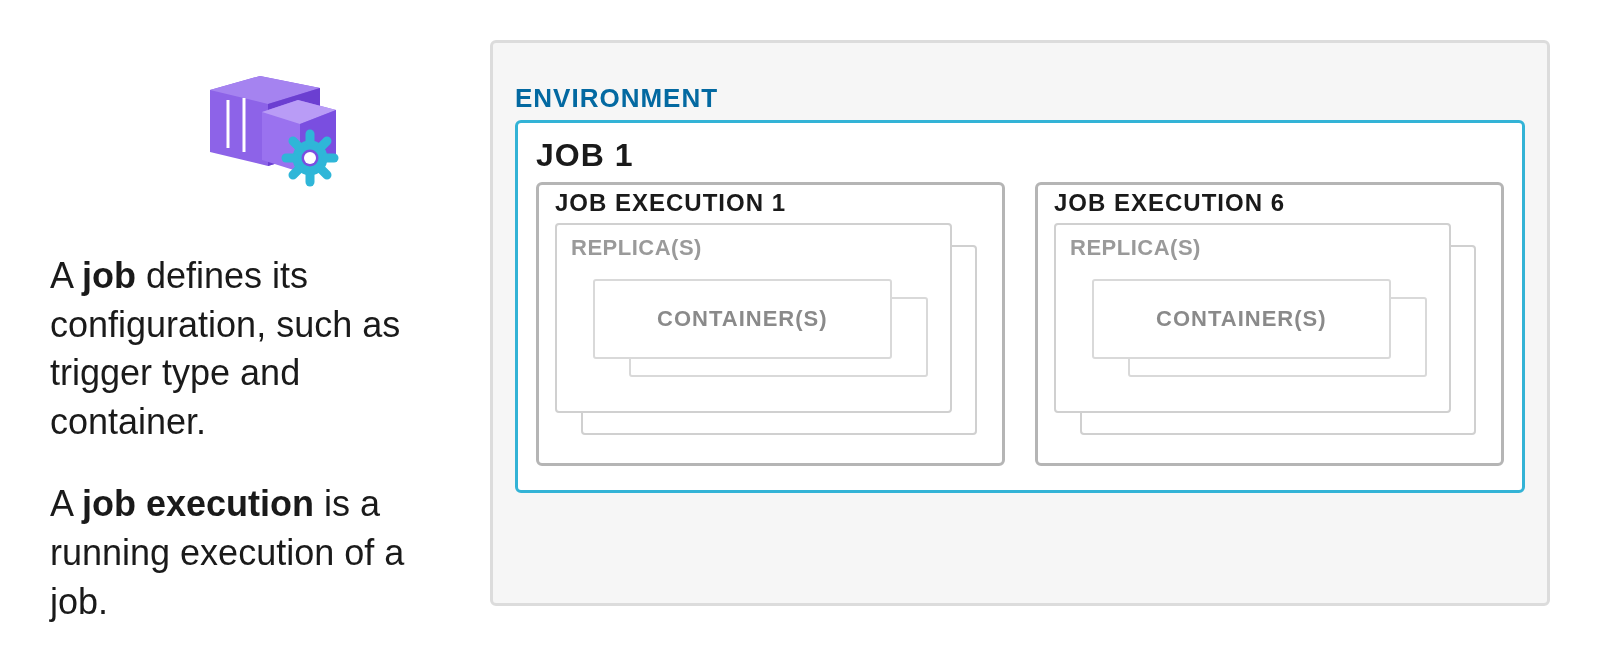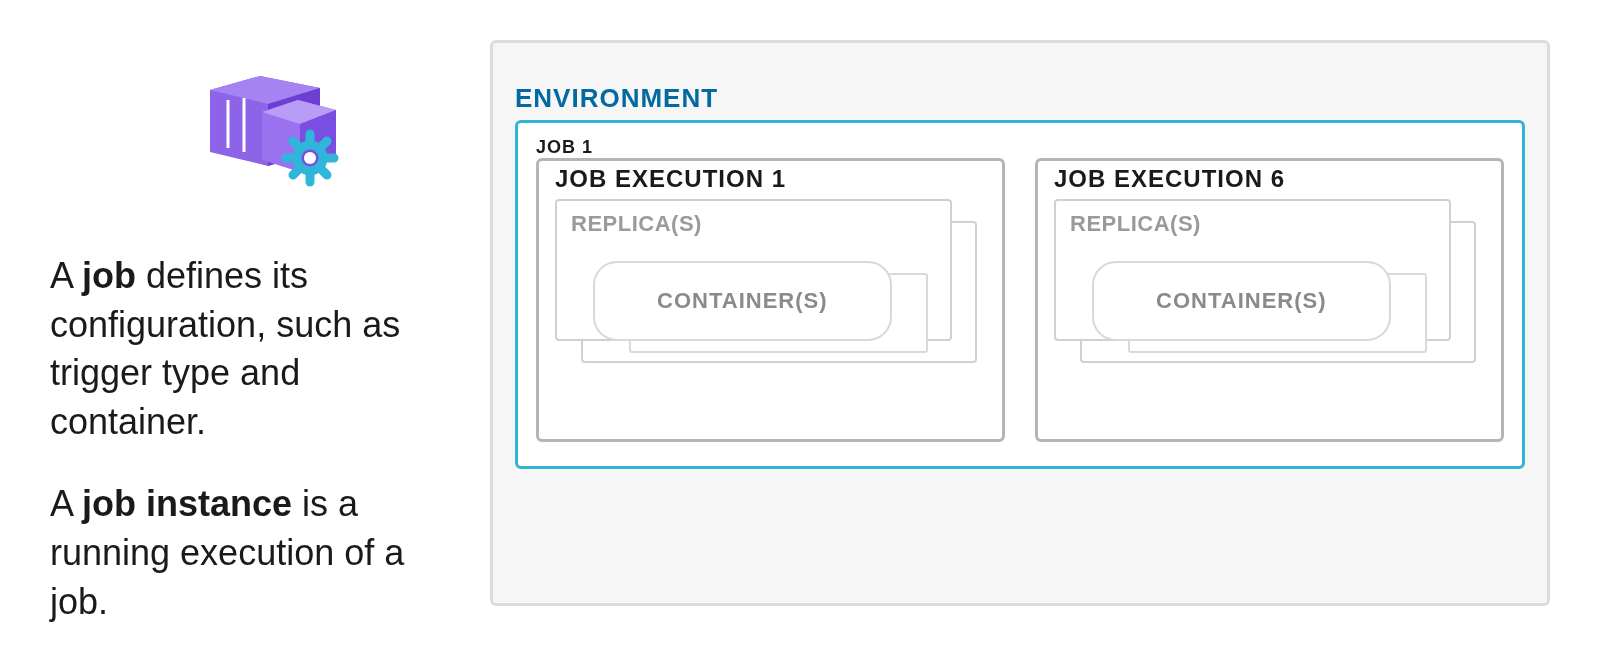--- a/index.html
+++ b/index.html
@@ -62,21 +62,22 @@
       margin-top: 24px;
     }
 
     .job-box {
       border: 3px solid #33b3d6;
       background: #ffffff;
       padding: 14px 18px 24px 18px;
     }
     .job-label {
       color: #1a1a1a;
-      font-size: 18px;
+      font-size: 32px;
+      margin-bottom: 8px;
     }
 
     .exec-row { display: flex; gap: 30px; }
     .exec-box {
       flex: 1;
       border: 3px solid #b5b5b5;
       background: #ffffff;
       padding: 4px 16px 20px 16px;
     }
     .exec-label {
@@ -89,21 +90,21 @@
       position: relative;
       height: 220px;
     }
     .replica-box {
       position: absolute;
       border: 2px solid #d0d0d0;
       background: #ffffff;
       border-radius: 4px;
       padding: 10px 14px 16px 14px;
       width: 92%;
-      height: 142px;
+      height: 190px;
     }
     .replica-back { top: 22px; left: 6%; }
     .replica-front { top: 0; left: 0; }
     .replica-label {
       color: #9a9a9a;
       font-size: 22px;
       letter-spacing: 0.5px;
       margin-bottom: 6px;
     }
 
@@ -117,21 +118,21 @@
       border: 2px solid #d9d9d9;
       background: #ffffff;
       border-radius: 3px;
       width: 82%;
       height: 80px;
       display:flex;
       align-items:center;
       justify-content:center;
     }
     .container-back { top: 30px; left: 16%; }
-    .container-front { top: 18px; left: 6%; border-radius: 24px; }
+    .container-front { top: 12px; left: 6%; }
     .container-label {
       color: #8a8a8a;
       font-size: 22px;
       font-weight: 600;
       letter-spacing: 1px;
     }
   </style>
 </head>
 <body>
 
@@ -167,21 +168,21 @@
         </g>
         <circle cx="24" cy="24" r="6" fill="#ffffff"></circle>
       </g>
     </svg>
   </div>
 
   <p class="desc">
     <span>A </span><b>job</b><span> defines its configuration, such as trigger type and container.</span>
   </p>
   <p class="desc">
-    <span>A </span><b>job instance</b><span> is a running execution of a job.</span>
+    <span>A </span><b>job execution</b><span> is a running execution of a job.</span>
   </p>
 </div>
 
 <div class="right-col">
   <div class="box env-box">
     <div class="box-label env-label">ENVIRONMENT</div>
 
     <div class="box job-box">
       <div class="box-label job-label">JOB 1</div>
 

